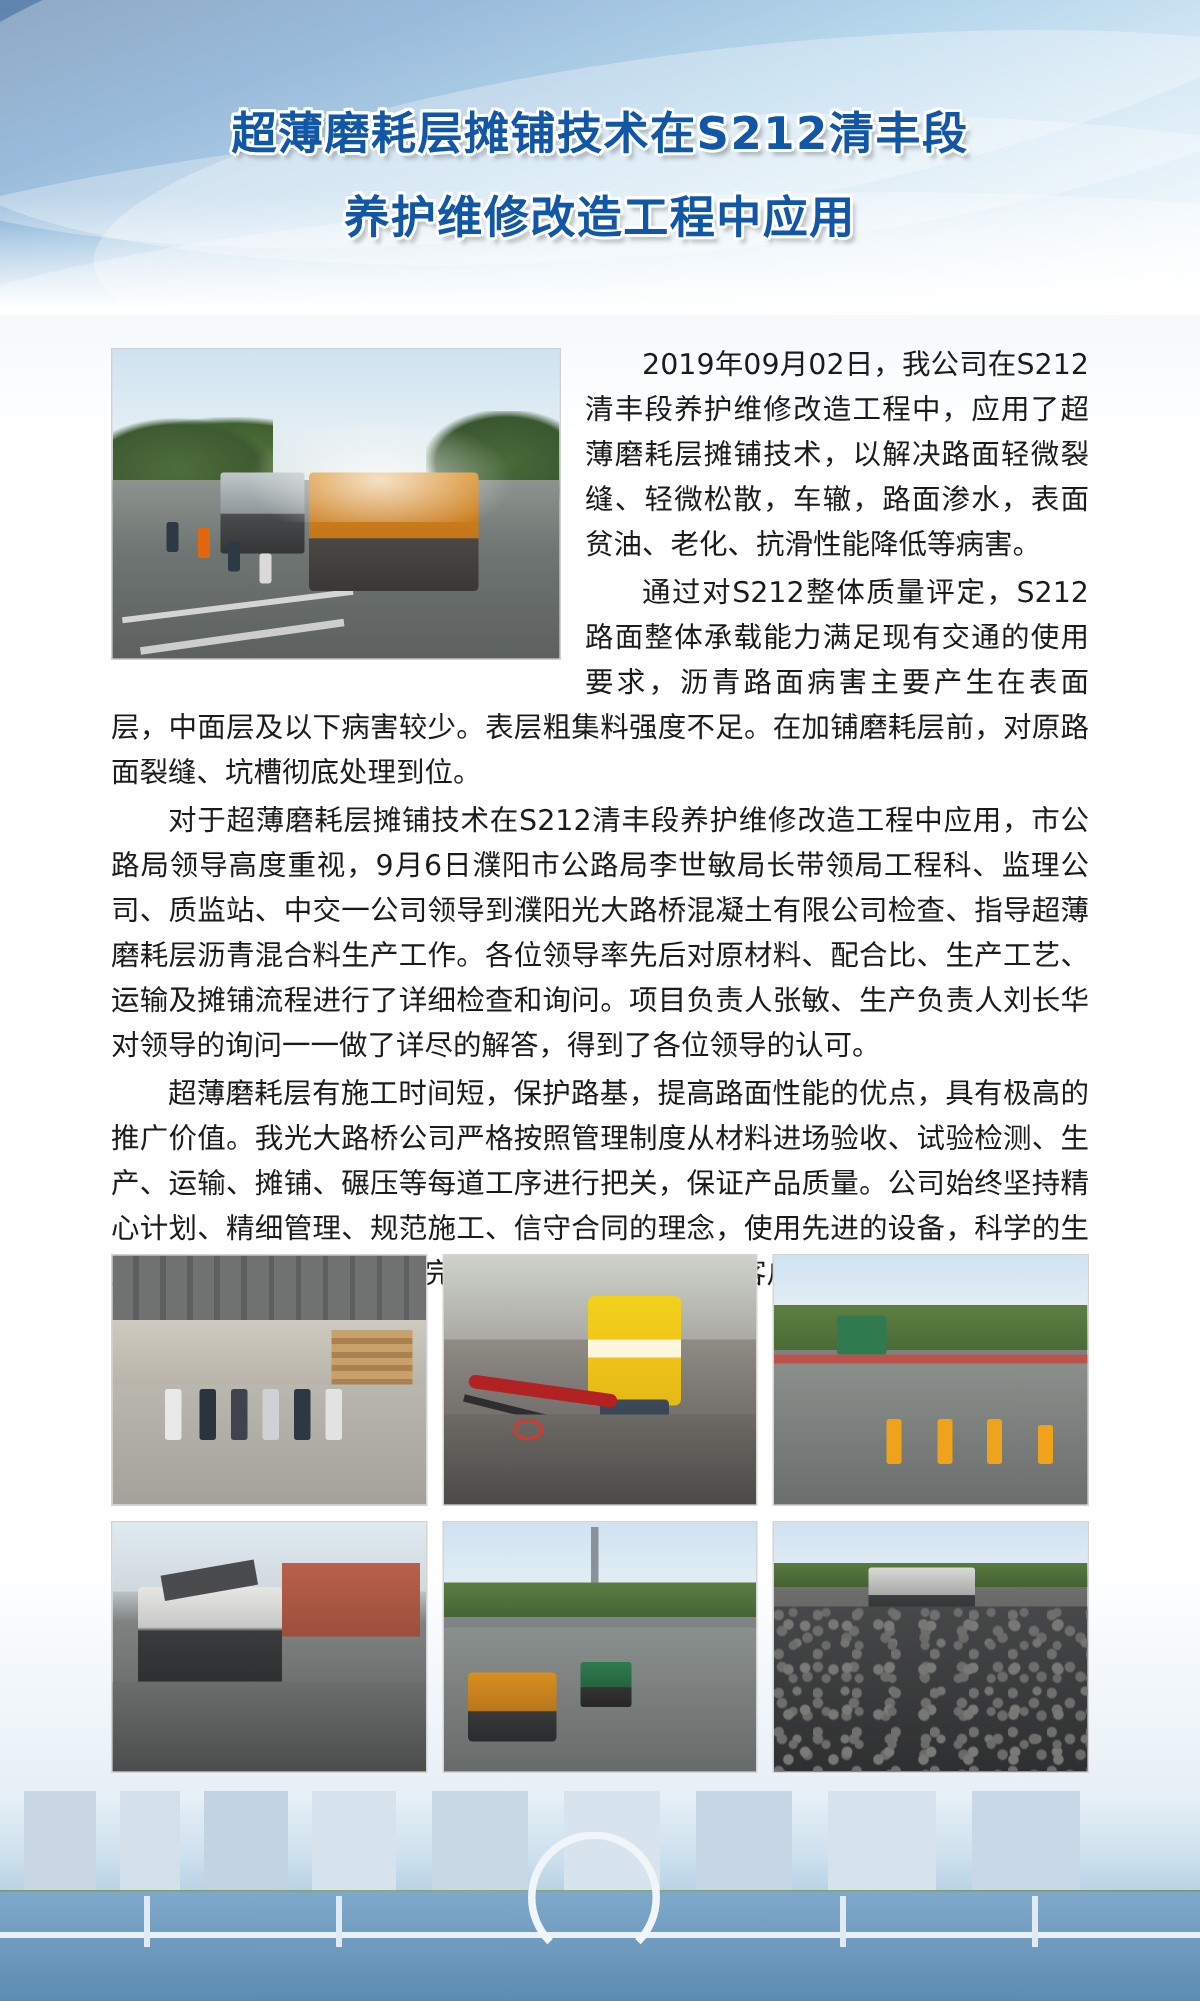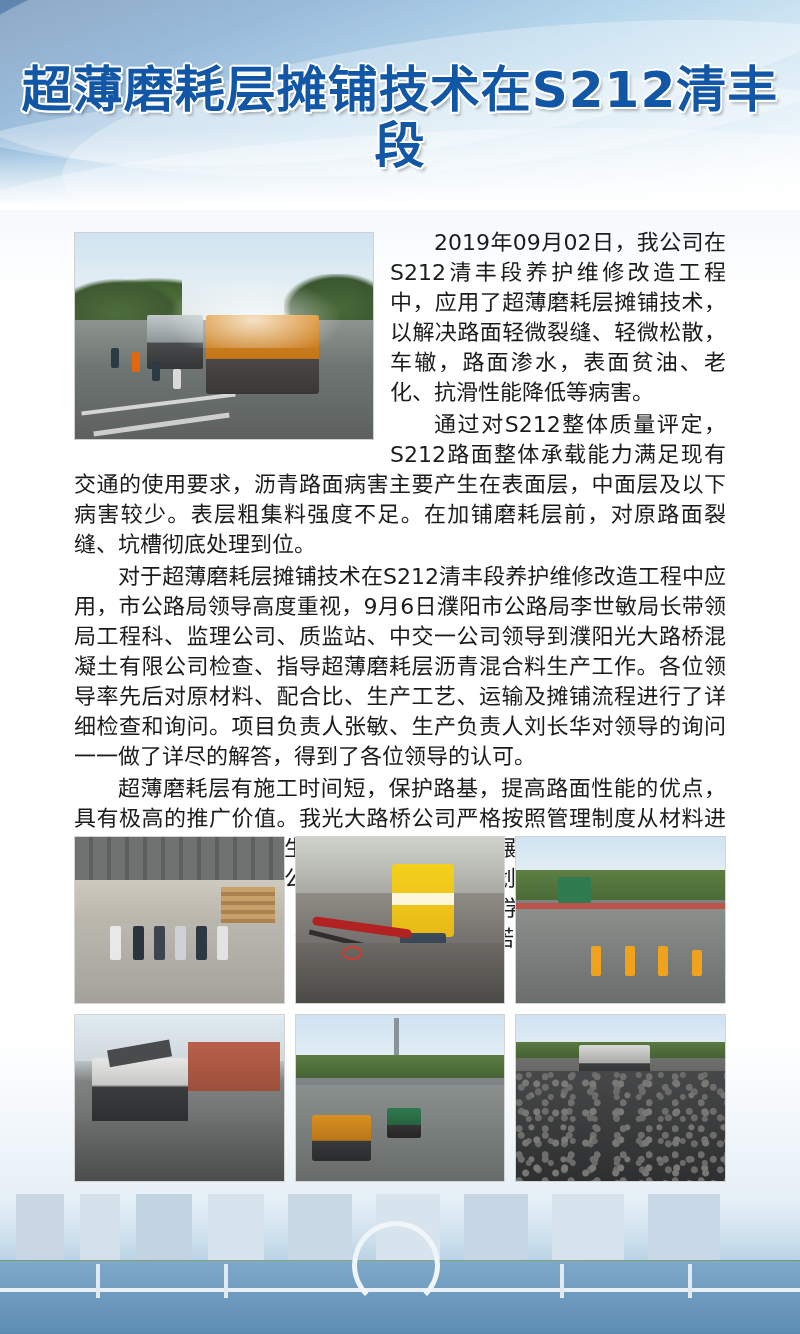--- a/index.html
+++ b/index.html
@@ -46,21 +46,21 @@
   .title-wrap {
     position: absolute;
     left: 0; top: 62px;
     width: 800px;
     text-align: center;
     z-index: 6;
   }
   .title-line {
     font-family: "DejaVu Sans", "Liberation Sans", sans-serif;
     font-weight: bold;
-    font-size: 50px;
+    font-size: 30px;
     line-height: 56px;
     letter-spacing: 1px;
     color: #1157a6;
     text-shadow:
       2px 0 0 #ffffff, -2px 0 0 #ffffff, 0 2px 0 #ffffff, 0 -2px 0 #ffffff,
       1.5px 1.5px 0 #ffffff, -1.5px 1.5px 0 #ffffff, 1.5px -1.5px 0 #ffffff, -1.5px -1.5px 0 #ffffff,
       3px 4px 3px rgba(0,0,0,0.25);
   }
 
   
@@ -111,21 +111,21 @@
   .lead-photo .worker {
     position:absolute; width:8px; height:20px; background:#2c3a46; border-radius:2px;
   }
   .lead-photo .w1 { left:12%; top:56%; }
   .lead-photo .w2 { left:19%; top:58%; background:#e2670f; }
   .lead-photo .w3 { left:26%; top:62%; }
   .lead-photo .w4 { left:33%; top:66%; background:#d9d9d9; }
 
   .article p {
     margin: 0 0 2px 0;
-    font-size: 22px;
+    font-size: 19px;
     line-height: 30px;
     color: #1b1b1b;
     text-align: justify;
     text-justify: inter-ideograph;
     font-family: "DejaVu Sans", "Liberation Sans", sans-serif;
   }
   .article p.indent { text-indent: 2em; }
 
   
   .grid {
@@ -297,20 +297,21 @@
     <div class="swoosh sw1"></div>
     <div class="swoosh sw2"></div>
     <div class="swoosh sw3"></div>
     <div class="swoosh sw4"></div>
     <div class="swoosh sw5"></div>
     <div class="band-fade"></div>
   </div>
 
   <div class="title-wrap">
     <div class="title-line">超薄磨耗层摊铺技术在S212清丰段</div>
+    <div class="title-line">养护维修改造工程中应用</div>
   </div>
 
   <div class="article">
 
     <div class="lead-photo">
       <div class="sky"></div>
       <div class="trees-l"></div>
       <div class="trees-r"></div>
       <div class="road"></div>
       <div class="lane"></div>

